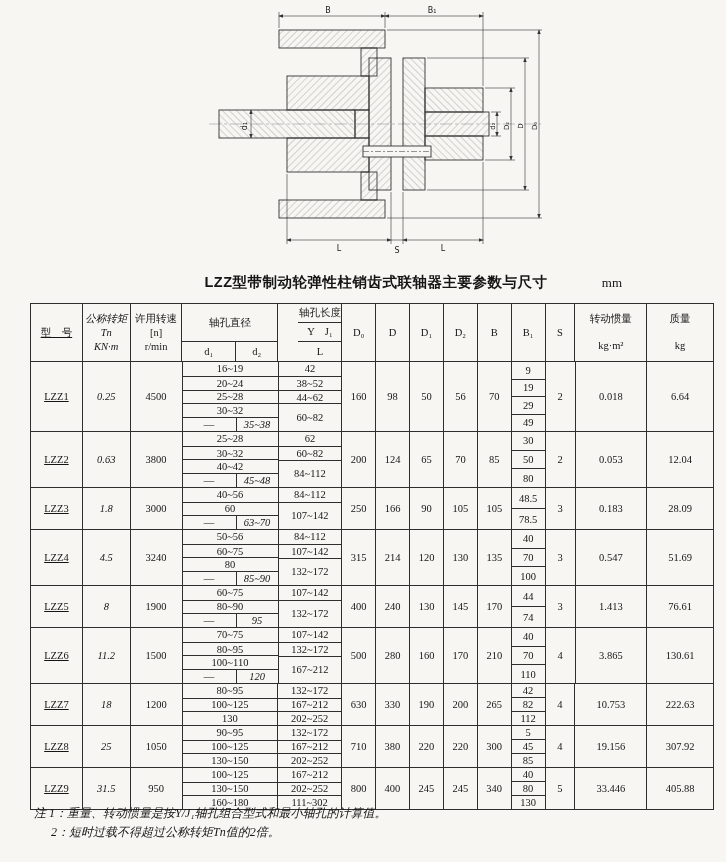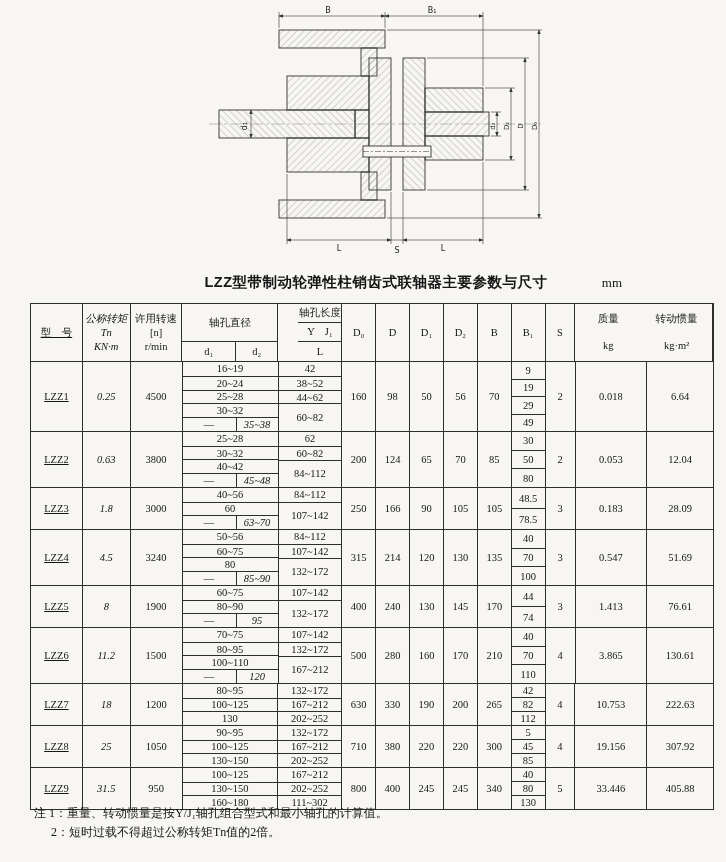--- a/index.html
+++ b/index.html
@@ -64,21 +64,21 @@
 
   .l-col { width: 64px; border-right: 1px solid #2e2e2e; display: flex; flex-direction: column; }
   .l-row { display: flex; align-items: center; justify-content: center; }
   .l-row:not(:first-child) { border-top: 1px solid #2e2e2e; }
 
   .b1-col { width: 34px; border-right: 1px solid #2e2e2e; display: flex; flex-direction: column; }
   .b1-row { flex: 1; display: flex; align-items: center; justify-content: center; }
   .b1-row:not(:first-child) { border-top: 1px solid #2e2e2e; }
 
   
-  .notes { position: absolute; left: 34px; top: 804px; font-size: 12px; line-height: 19px; }
+  .notes { position: absolute; left: 34px; top: 804px; font-size: 12px; line-height: 19px; font-style: italic; }
   .note-line-2 { padding-left: 17px; }
 </style>
 </head>
 <body>
 
 <svg class="diagram" width="340" height="262" viewBox="0 0 340 262">
   <defs>
     <pattern id="hA" patternUnits="userSpaceOnUse" width="5" height="5" patternTransform="rotate(45)">
       <line x1="0" y1="0" x2="0" y2="5" stroke="#8b8b8b" stroke-width="0.7"></line>
     </pattern>
@@ -196,27 +196,27 @@
       <div class="hl-row">Y　J₁</div>
       <div class="hl-row">L</div>
     </div>
     <div class="hcell c-sm">D₀</div>
     <div class="hcell c-sm">D</div>
     <div class="hcell c-sm">D₁</div>
     <div class="hcell c-sm">D₂</div>
     <div class="hcell c-sm">B</div>
     <div class="hcell c-sm">B₁</div>
     <div class="hcell c-S">S</div>
+    <div class="hcell c-J h-two">
+      <span>转动惯量</span>
+      <span>kg·m²</span>
+    </div>
     <div class="hcell c-mass h-two">
       <span>质量</span>
       <span>kg</span>
-    </div>
-    <div class="hcell c-J h-two">
-      <span>转动惯量</span>
-      <span>kg·m²</span>
     </div>
   </div>
   <div>
       <div class="model-row" style="height: 70px;">
         <div class="cell c-model">LZZ1</div>
         <div class="cell c-tn">0.25</div>
         <div class="cell c-n">4500</div>
         <div class="d-col">
           <div class="d-row">16~19</div>
           <div class="d-row">20~24</div>

